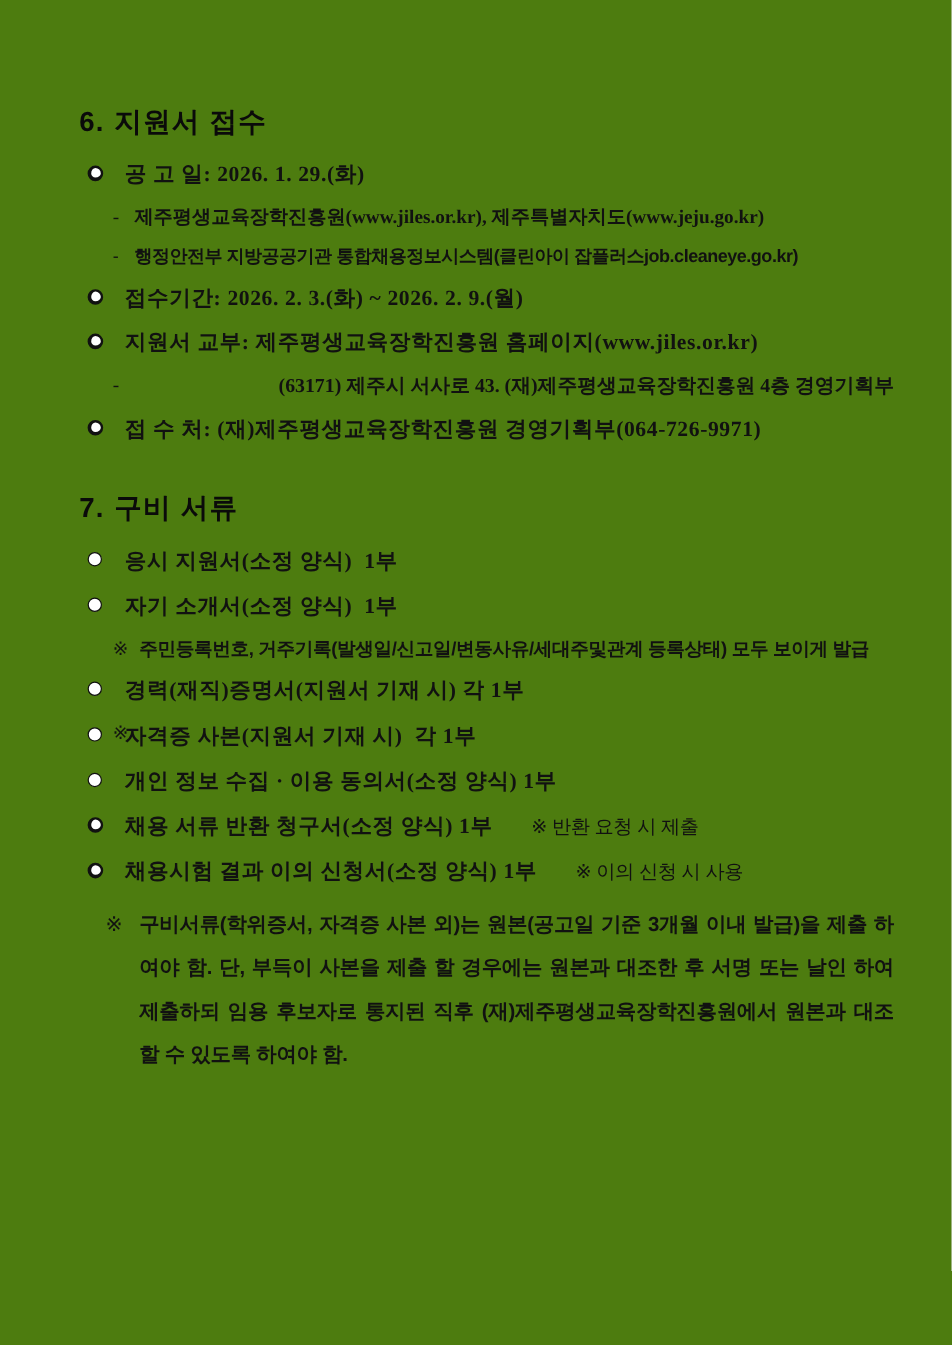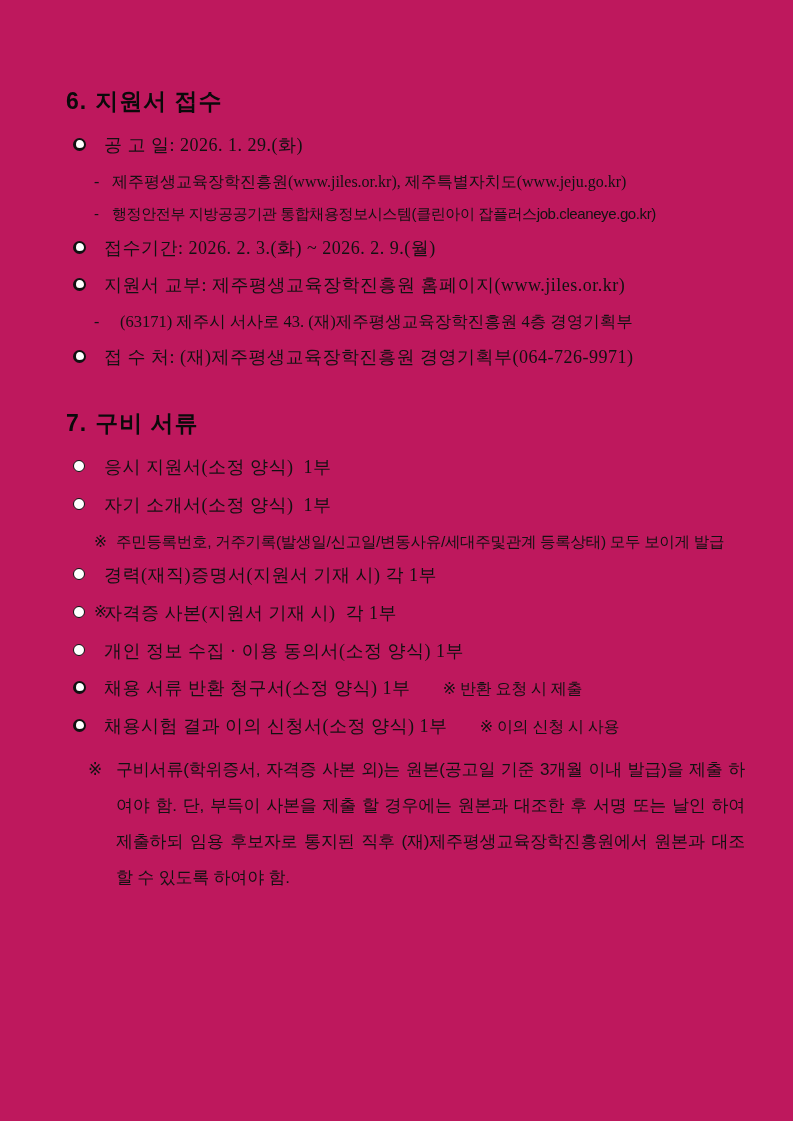--- a/index.html
+++ b/index.html
@@ -4,21 +4,21 @@
 <style>
   * { margin: 0; padding: 0; box-sizing: border-box; }
   html, body { background: #e8e8e8; }
   body { font-family: "Liberation Serif", "DejaVu Serif", serif; }
 
   .page {
     position: relative;
     width: 793px;
     height: 1121px;
     margin: 0 auto;
-    background: #be185d;
+    background: #4d7c0f;
     color: #111111;
     padding: 86px 48px 40px 66px;
     overflow: hidden;
   }
 
   .section { margin-bottom: 38px; }
 
   .section-heading {
     font-family: "Liberation Sans", "DejaVu Sans", sans-serif;
     font-weight: bold;
@@ -75,20 +75,21 @@
     position: absolute;
     left: 28px;
     top: 0;
   }
 
   
   .item.indent {
     padding-left: 54px;
     font-size: 16.5px;
     margin-bottom: 11px;
+    text-align: right;
   }
 
   
   .item.note {
     padding-left: 50px;
     font-family: "Liberation Sans", "DejaVu Sans", sans-serif;
     font-size: 15.5px;
     letter-spacing: -0.3px;
     margin-bottom: 11px;
   }
@@ -118,21 +119,21 @@
   .item.serif-small { font-size: 16px; font-family: "Liberation Serif", "DejaVu Serif", serif; }
   .item.sans-small  { font-size: 15px; font-family: "Liberation Sans", "DejaVu Sans", sans-serif; letter-spacing: -0.4px; }
 
   .suffix {
     font-family: "Liberation Sans", "DejaVu Sans", sans-serif;
     font-size: 16px;
     letter-spacing: -0.3px;
     margin-left: 28px;
   }
 
-  .text { white-space: pre-wrap; }
+  .text { white-space: pre-wrap; font-weight: bold; }
 </style>
 </head>
 <body>
 
 <div class="page">
 
   <div class="section">
     <div class="section-heading">
       <span class="sec-num">6.</span><span>지원서 접수</span>
     </div>

